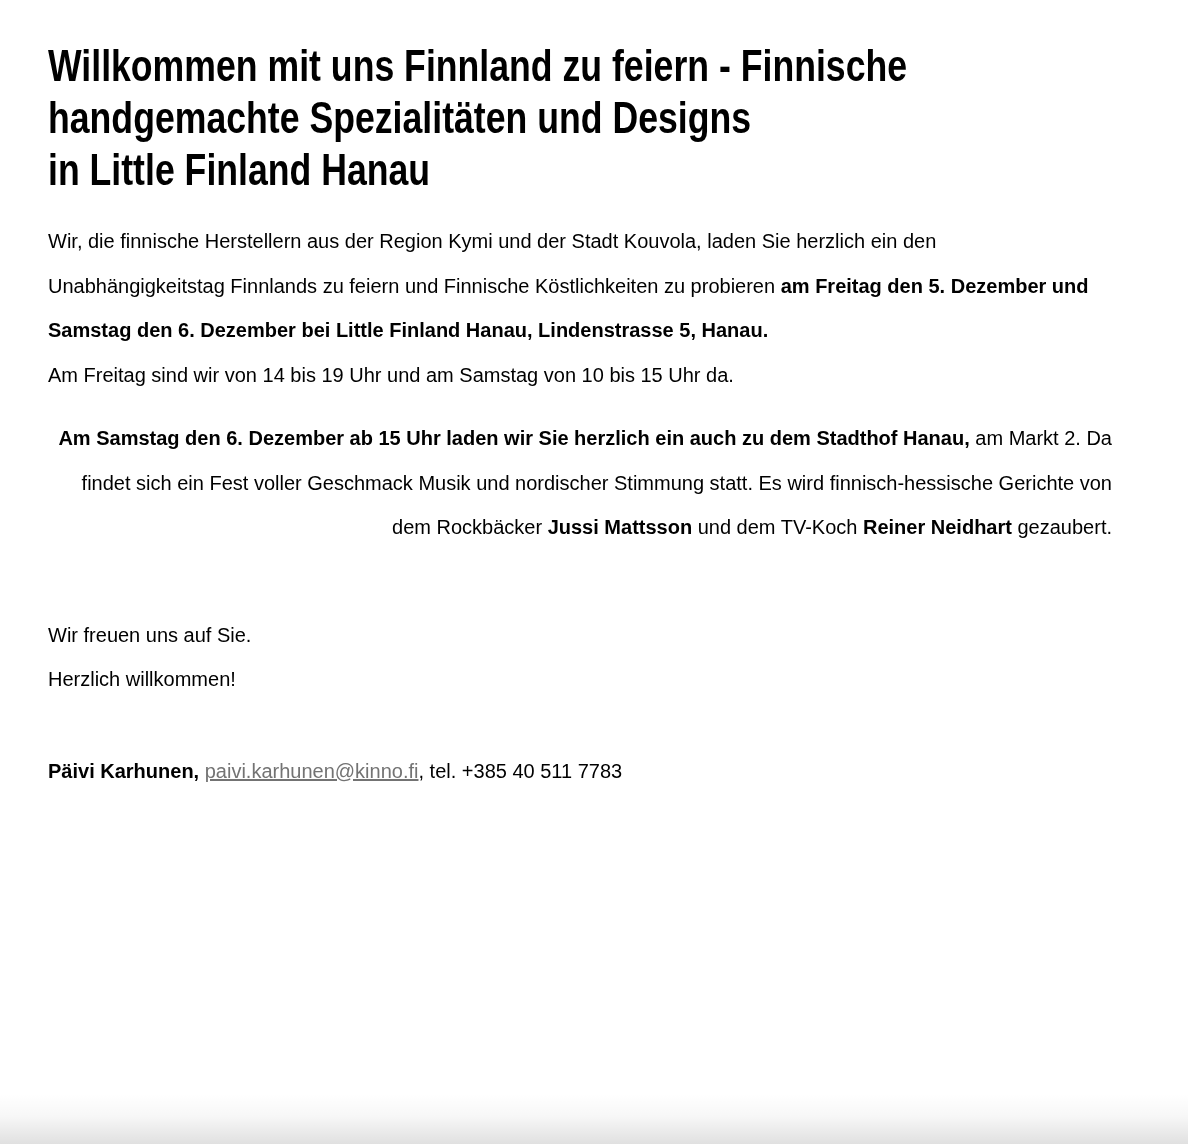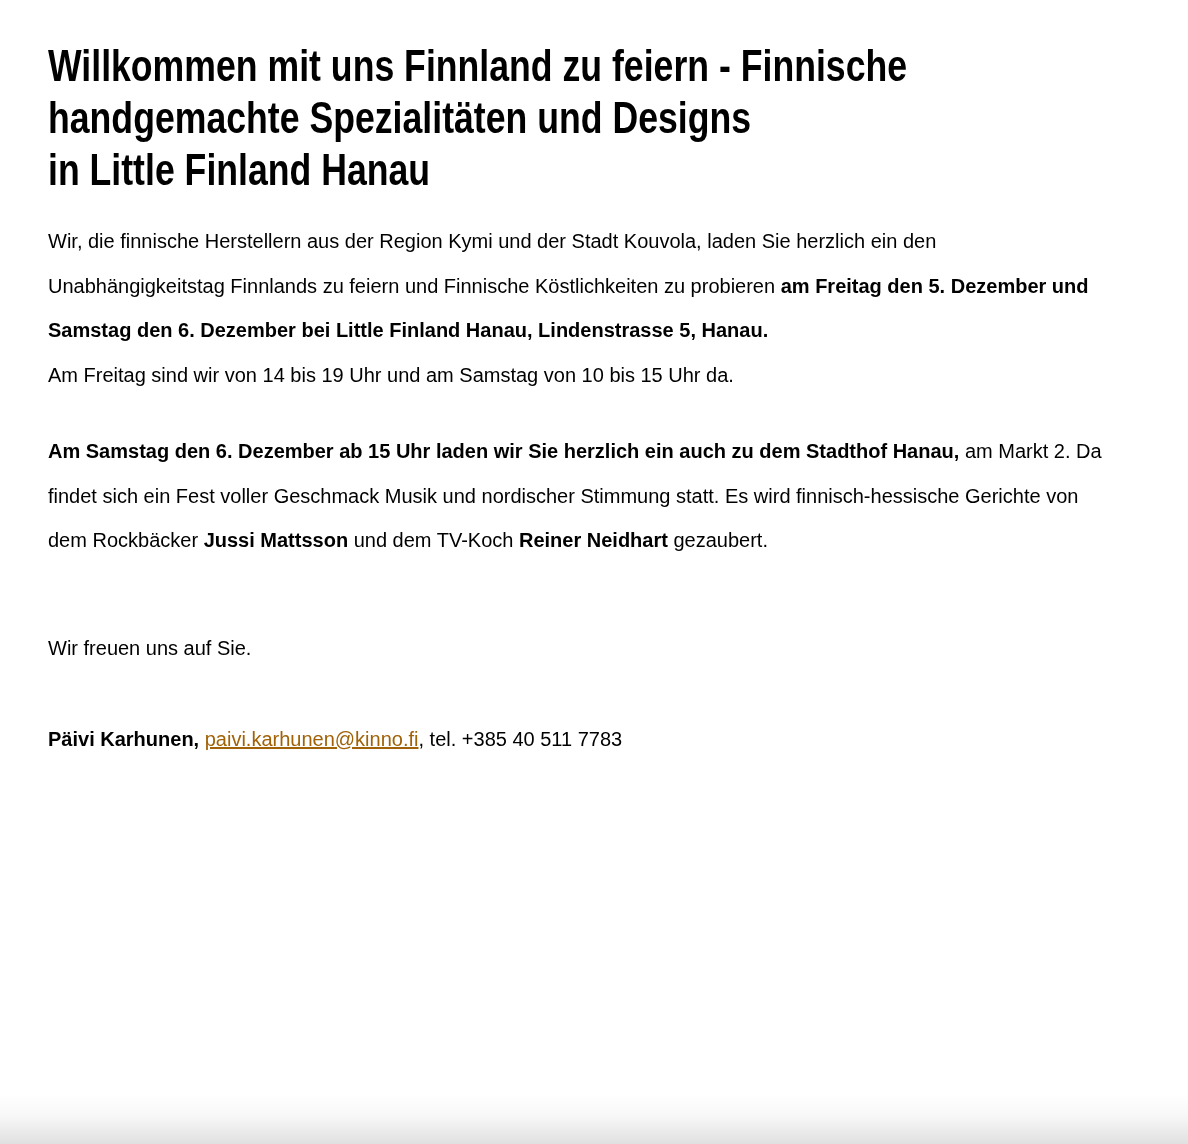--- a/index.html
+++ b/index.html
@@ -28,26 +28,26 @@
     transform-origin: 0 0;
     white-space: nowrap;
   }
   .para {
     font-size: 20px;
     line-height: 44.5px;
   }
   .para b { font-weight: bold; }
   .intro     { margin-top: 23px; }
   .hours     { }
-  .stadthof  { margin-top: 32px; }
+  .stadthof  { margin-top: 19px; text-align: right; }
   .greeting  { margin-top: 63px; font-weight: normal; }
   .signoff   { margin-top: 55px; font-weight: bold; font-style: italic; }
   .contacts  { margin-top: 47px; }
   .email-link {
-    color: #a16207;
+    color: #737373;
     text-decoration: underline;
     cursor: pointer;
   }
   .contact-name-bold { font-weight: bold; }
   .bottom-fade {
     position: absolute;
     left: 0;
     bottom: 0;
     width: 100%;
     height: 50px;
@@ -67,20 +67,21 @@
     <h1 class="headline"><span>Willkommen mit uns Finnland zu feiern - Finnische</span><br><span>handgemachte Spezialitäten und Designs</span><br><span>in Little Finland Hanau</span></h1>
 
     <p class="para intro"><span>Wir, die finnische Herstellern aus der Region Kymi und der Stadt Kouvola, laden Sie herzlich ein den Unabhängigkeitstag Finnlands zu feiern und Finnische Köstlichkeiten zu probieren </span><b>am Freitag den 5. Dezember und Samstag den 6. Dezember bei Little Finland Hanau, Lindenstrasse 5, Hanau.</b></p>
 
     <p class="para hours"><span>Am Freitag sind wir von 14 bis 19 Uhr und am Samstag von 10 bis 15 Uhr da.</span></p>
 
     <p class="para stadthof"><b>Am Samstag den 6. Dezember ab 15 Uhr laden wir Sie herzlich ein auch zu dem Stadthof Hanau,</b><span> am Markt 2. Da findet sich ein Fest voller Geschmack Musik und nordischer Stimmung statt. Es wird finnisch-hessische Gerichte von dem Rockbäcker </span><b>Jussi Mattsson</b><span> und dem TV-Koch </span><b>Reiner Neidhart</b><span> gezaubert.</span></p>
 
     <div class="para greeting">
       <div>Wir freuen uns auf Sie.</div>
+      <div>Herzlich willkommen!</div>
     </div>
 
 
     <div class="para contacts">
       <div><span class="contact-name-bold">Päivi Karhunen, </span><a class="email-link">paivi.karhunen@kinno.fi</a><span>, tel. +385 40 511 7783</span></div>
     </div>
 
   </div>
 
   <div class="bottom-fade"></div>

